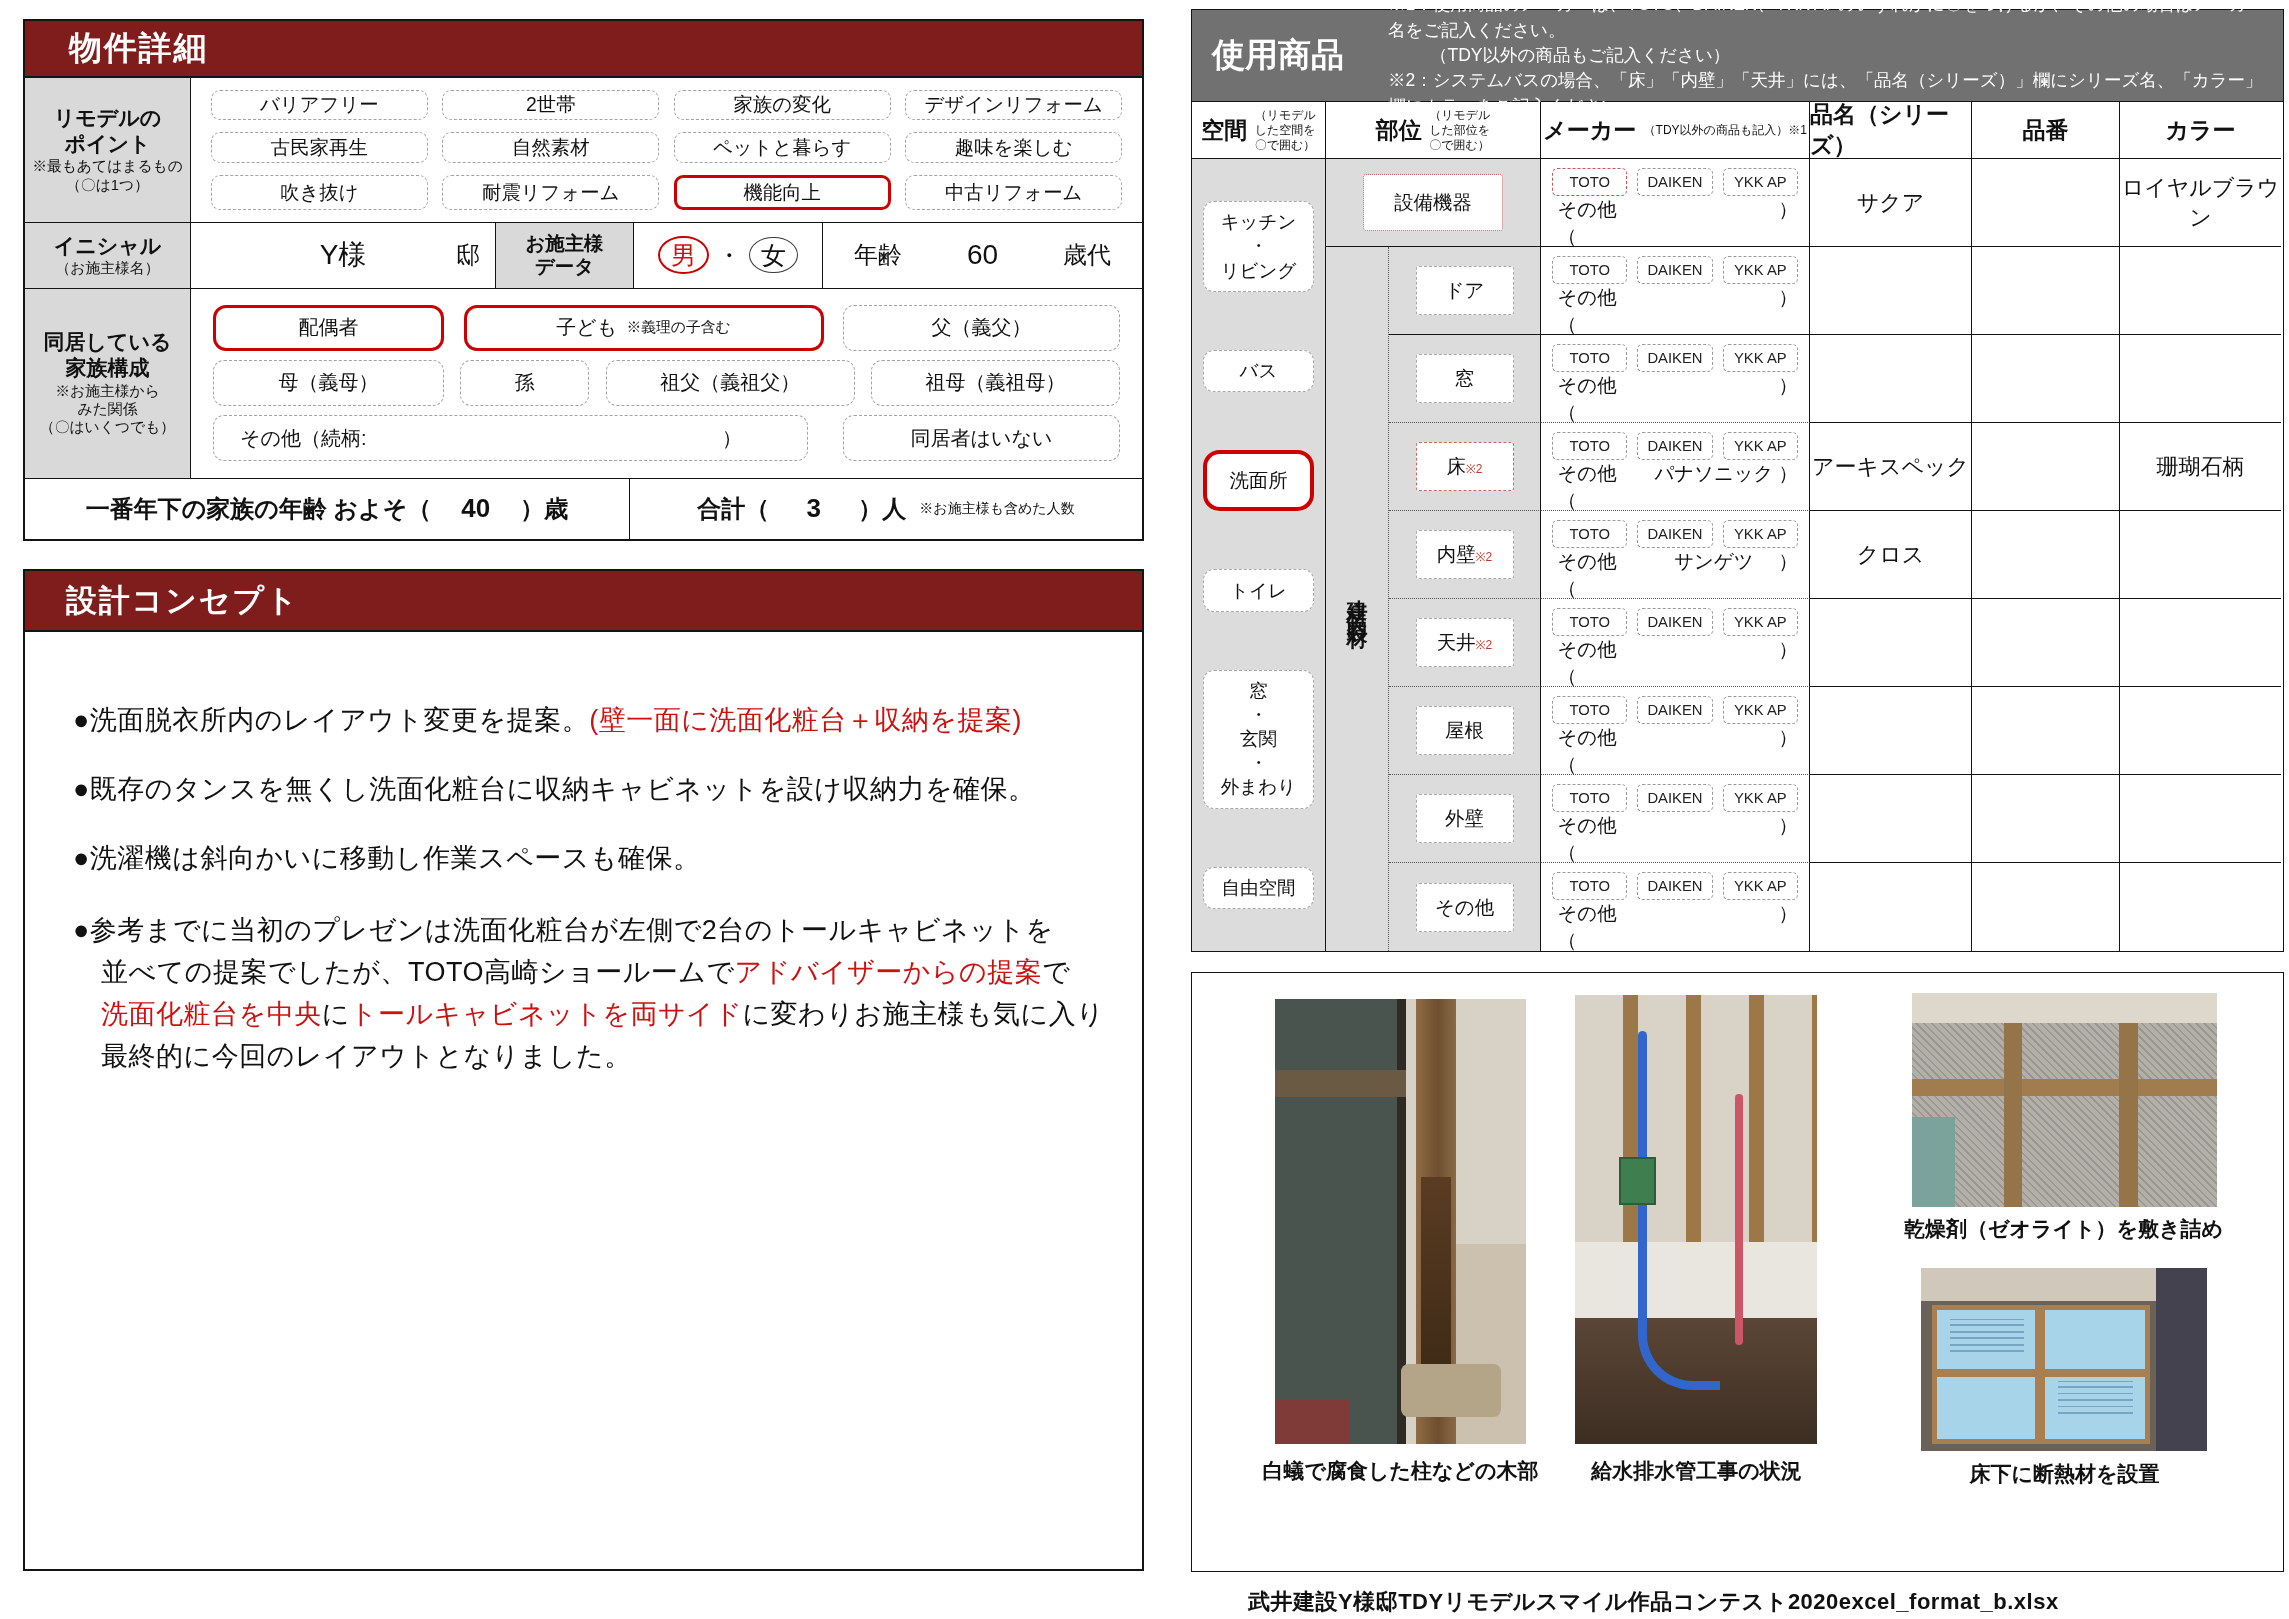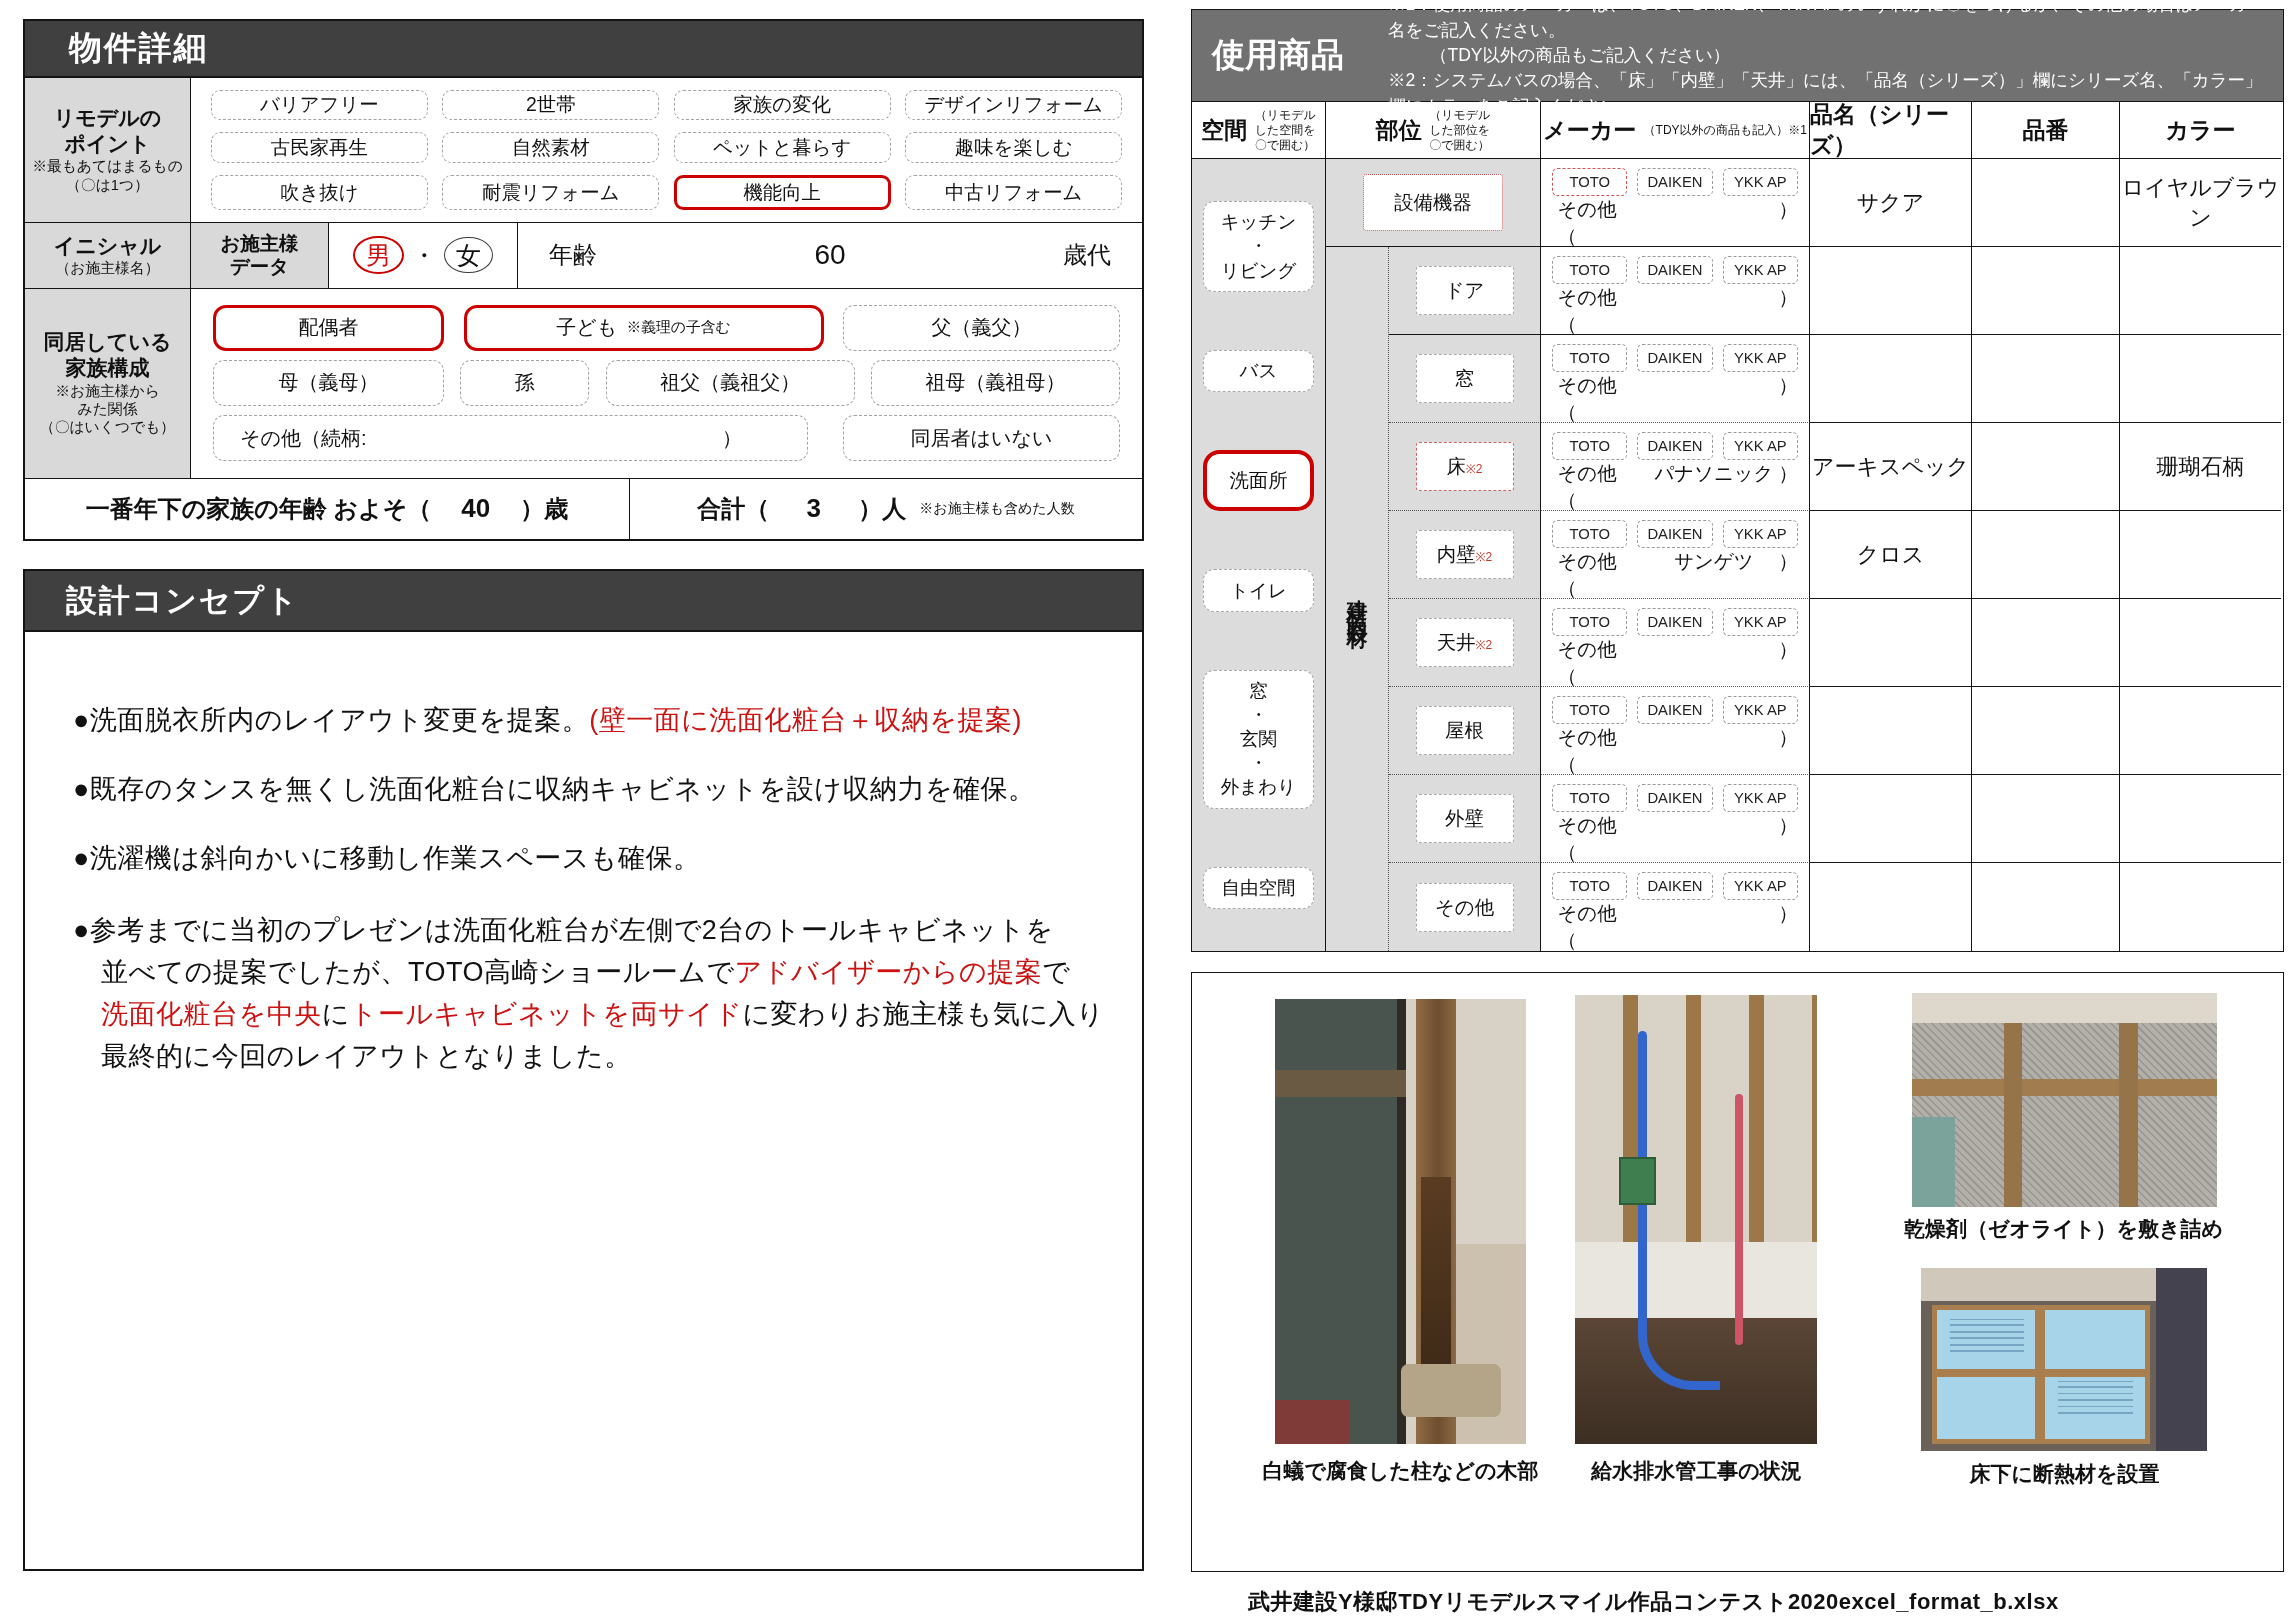--- a/index.html
+++ b/index.html
@@ -1,20 +1,20 @@
 <!DOCTYPE html>
 <html style="font-size:14.8px"><head>
 <meta charset="utf-8">
 <style>
   * { box-sizing: border-box; margin: 0; padding: 0; }
   html,body { background:#fff; }
   body { width:2290px; height:1620px; position:relative; font-family:"Liberation Sans",sans-serif; color:#111; }
 
   .sec { position:absolute; border:2.8px solid #141414; background:#fff; }
-  .sec-title { background:#404040; color:#fff; font-weight:bold; display:flex; align-items:center; border-bottom:2.8px solid #141414; }
+  .sec-title { background:#7f1d1d; color:#fff; font-weight:bold; display:flex; align-items:center; border-bottom:2.8px solid #141414; }
 
   
   #property { left:23px; top:18.5px; width:1121px; height:522px; display:flex; flex-direction:column; }
   #property .sec-title { height:57px; font-size:33px; padding-left:44px; letter-spacing:1.8px; }
   .prow { display:flex; }
   .prow + .prow { border-top:1.8px solid #141414; }
   .plabel { width:166px; background:#d9d9d9; border-right:1.8px solid #141414; display:flex; flex-direction:column; align-items:center; justify-content:center; text-align:center; line-height:1.25; flex-shrink:0; }
   .plabel .big { font-size:21px; font-weight:600; }
   .plabel .small { font-size:14.8px; }
   #row-points { height:144px; }
@@ -129,20 +129,24 @@
       <div class="obox sel">機能向上</div>
       <div class="obox">中古リフォーム</div>
     </div>
   </div>
 
   <div class="prow" id="row-initial">
     <div class="plabel">
       <span class="big">イニシャル</span>
       <span class="small">（お施主様名）</span>
     </div>
+    <div class="cell bdr cell-name">
+      <span>Y様</span>
+      <span class="tei">邸</span>
+    </div>
     <div class="cell bdr cell-owner">
       <span>お施主様</span>
       <span>データ</span>
     </div>
     <div class="cell bdr cell-gender">
       <span class="oval red">男</span>
       <span>・</span>
       <span class="oval thin">女</span>
     </div>
     <div class="cell cell-age">

